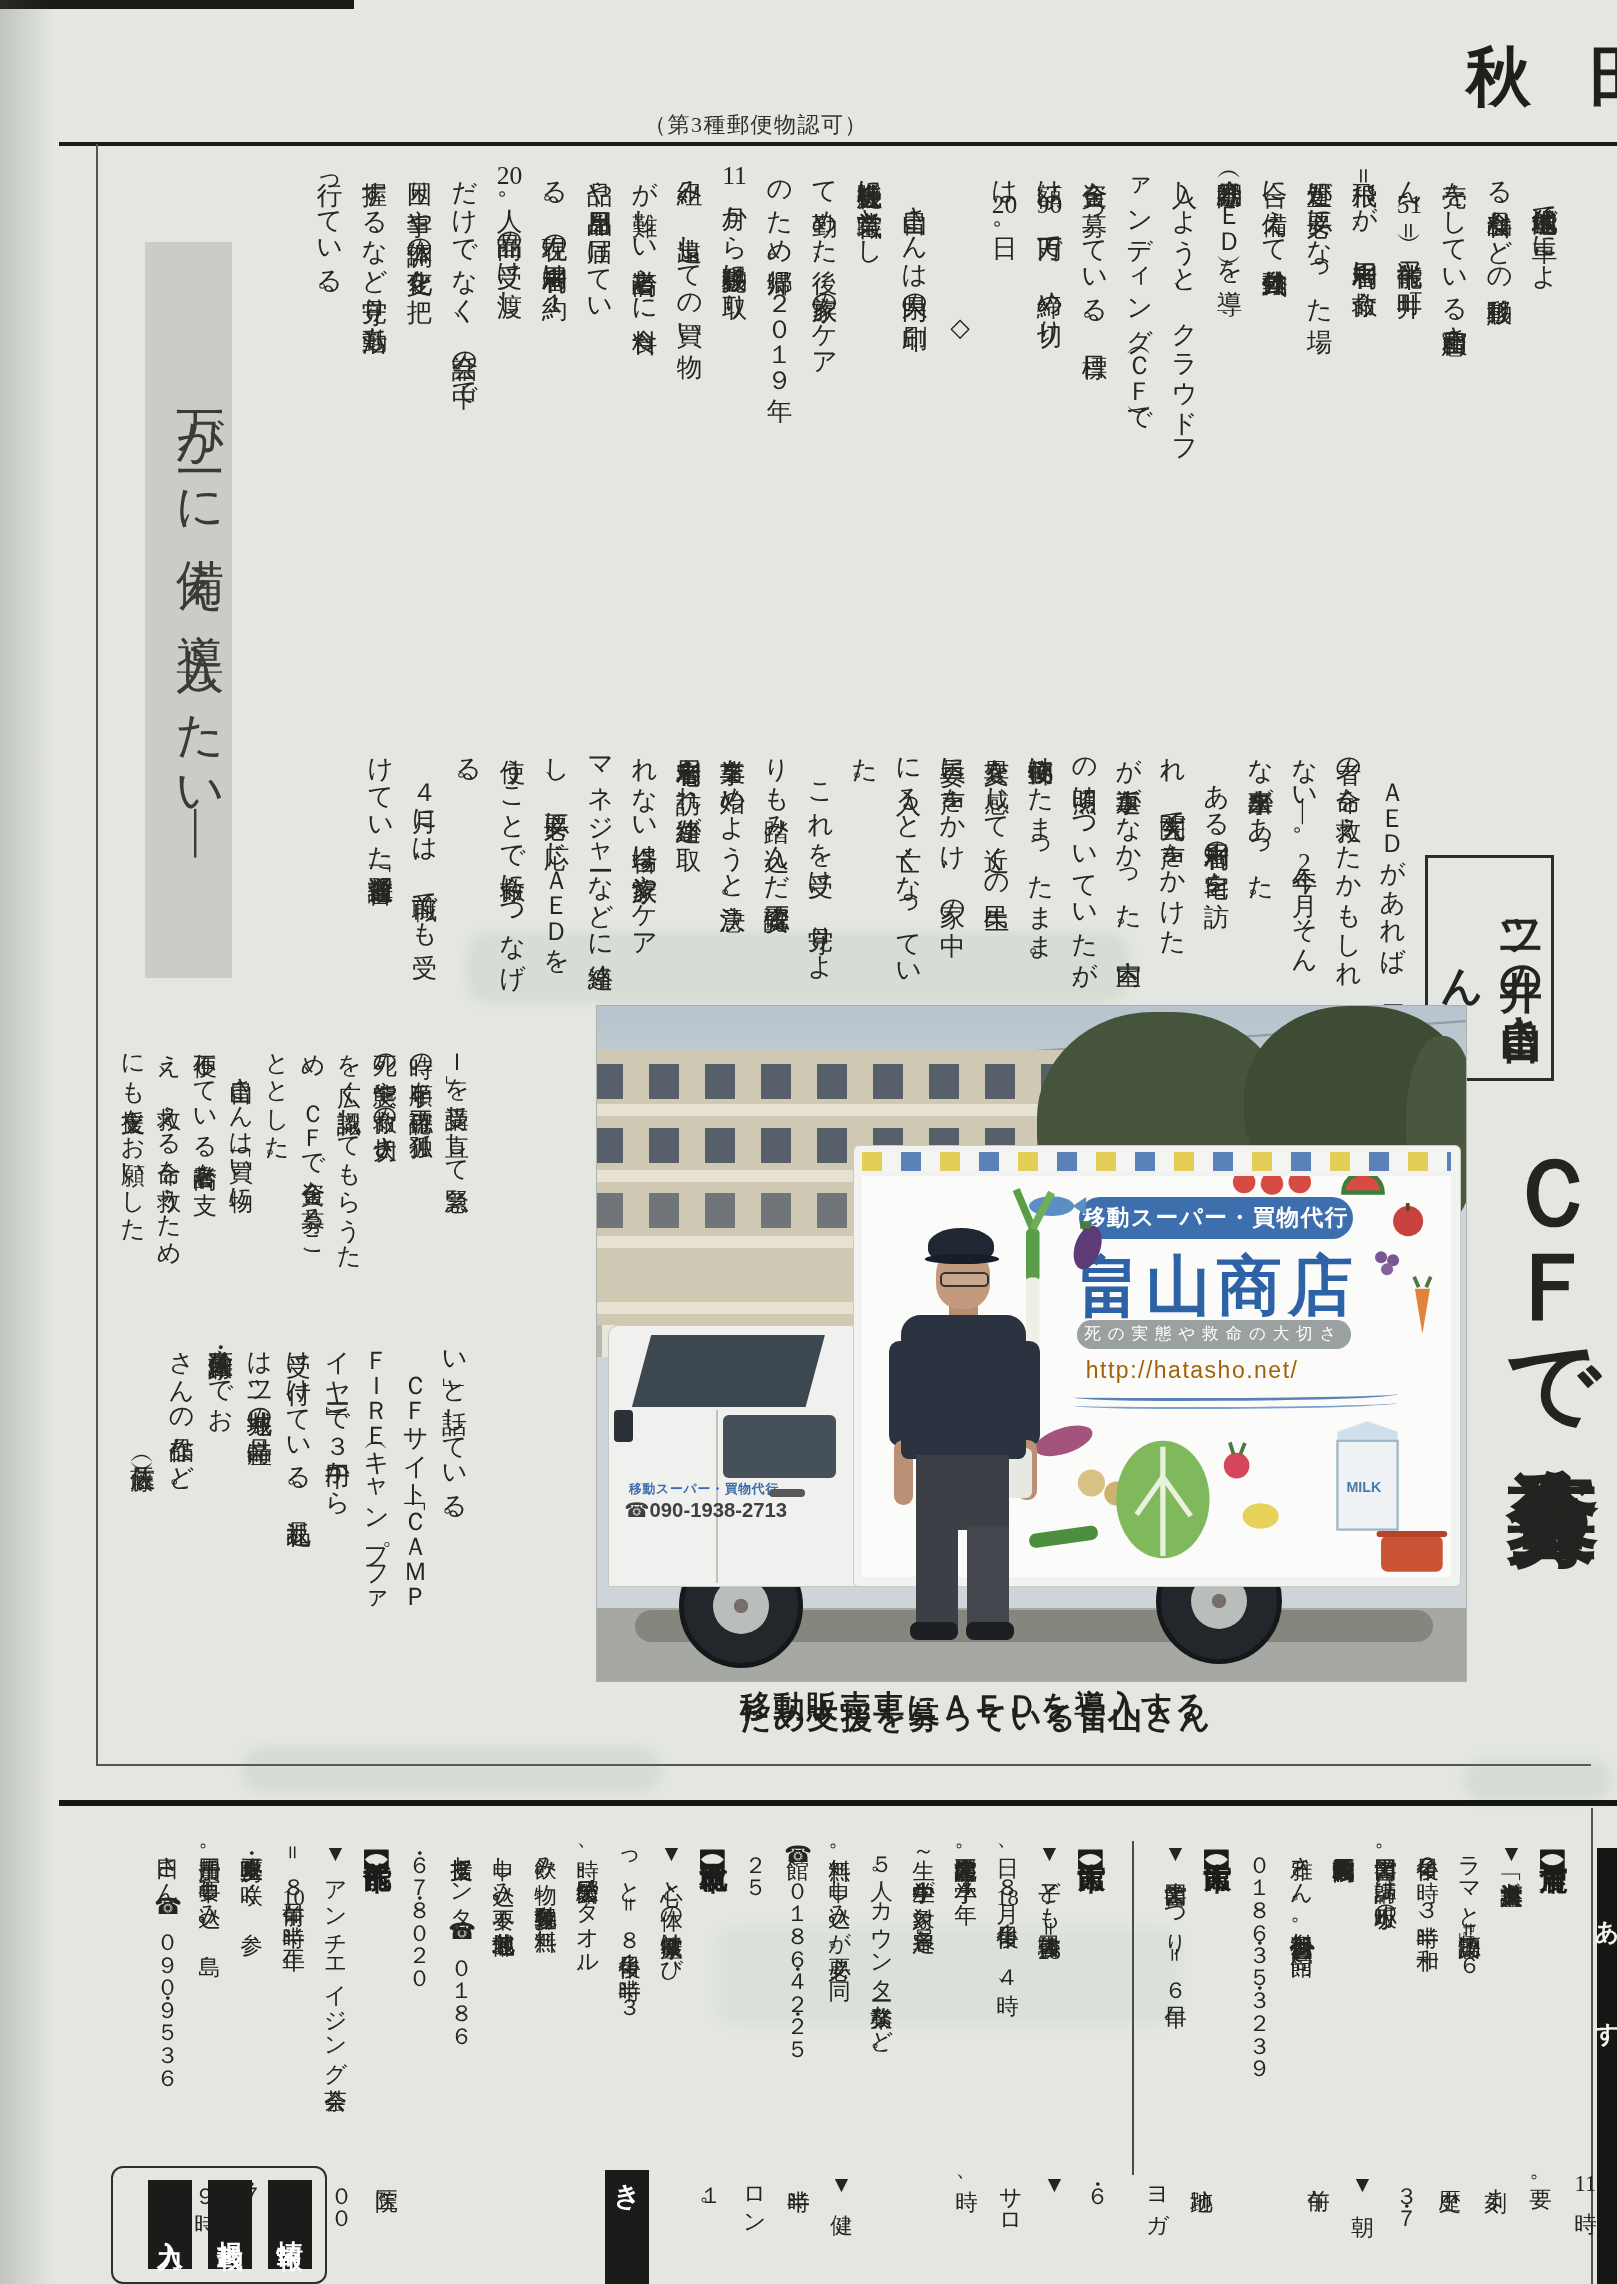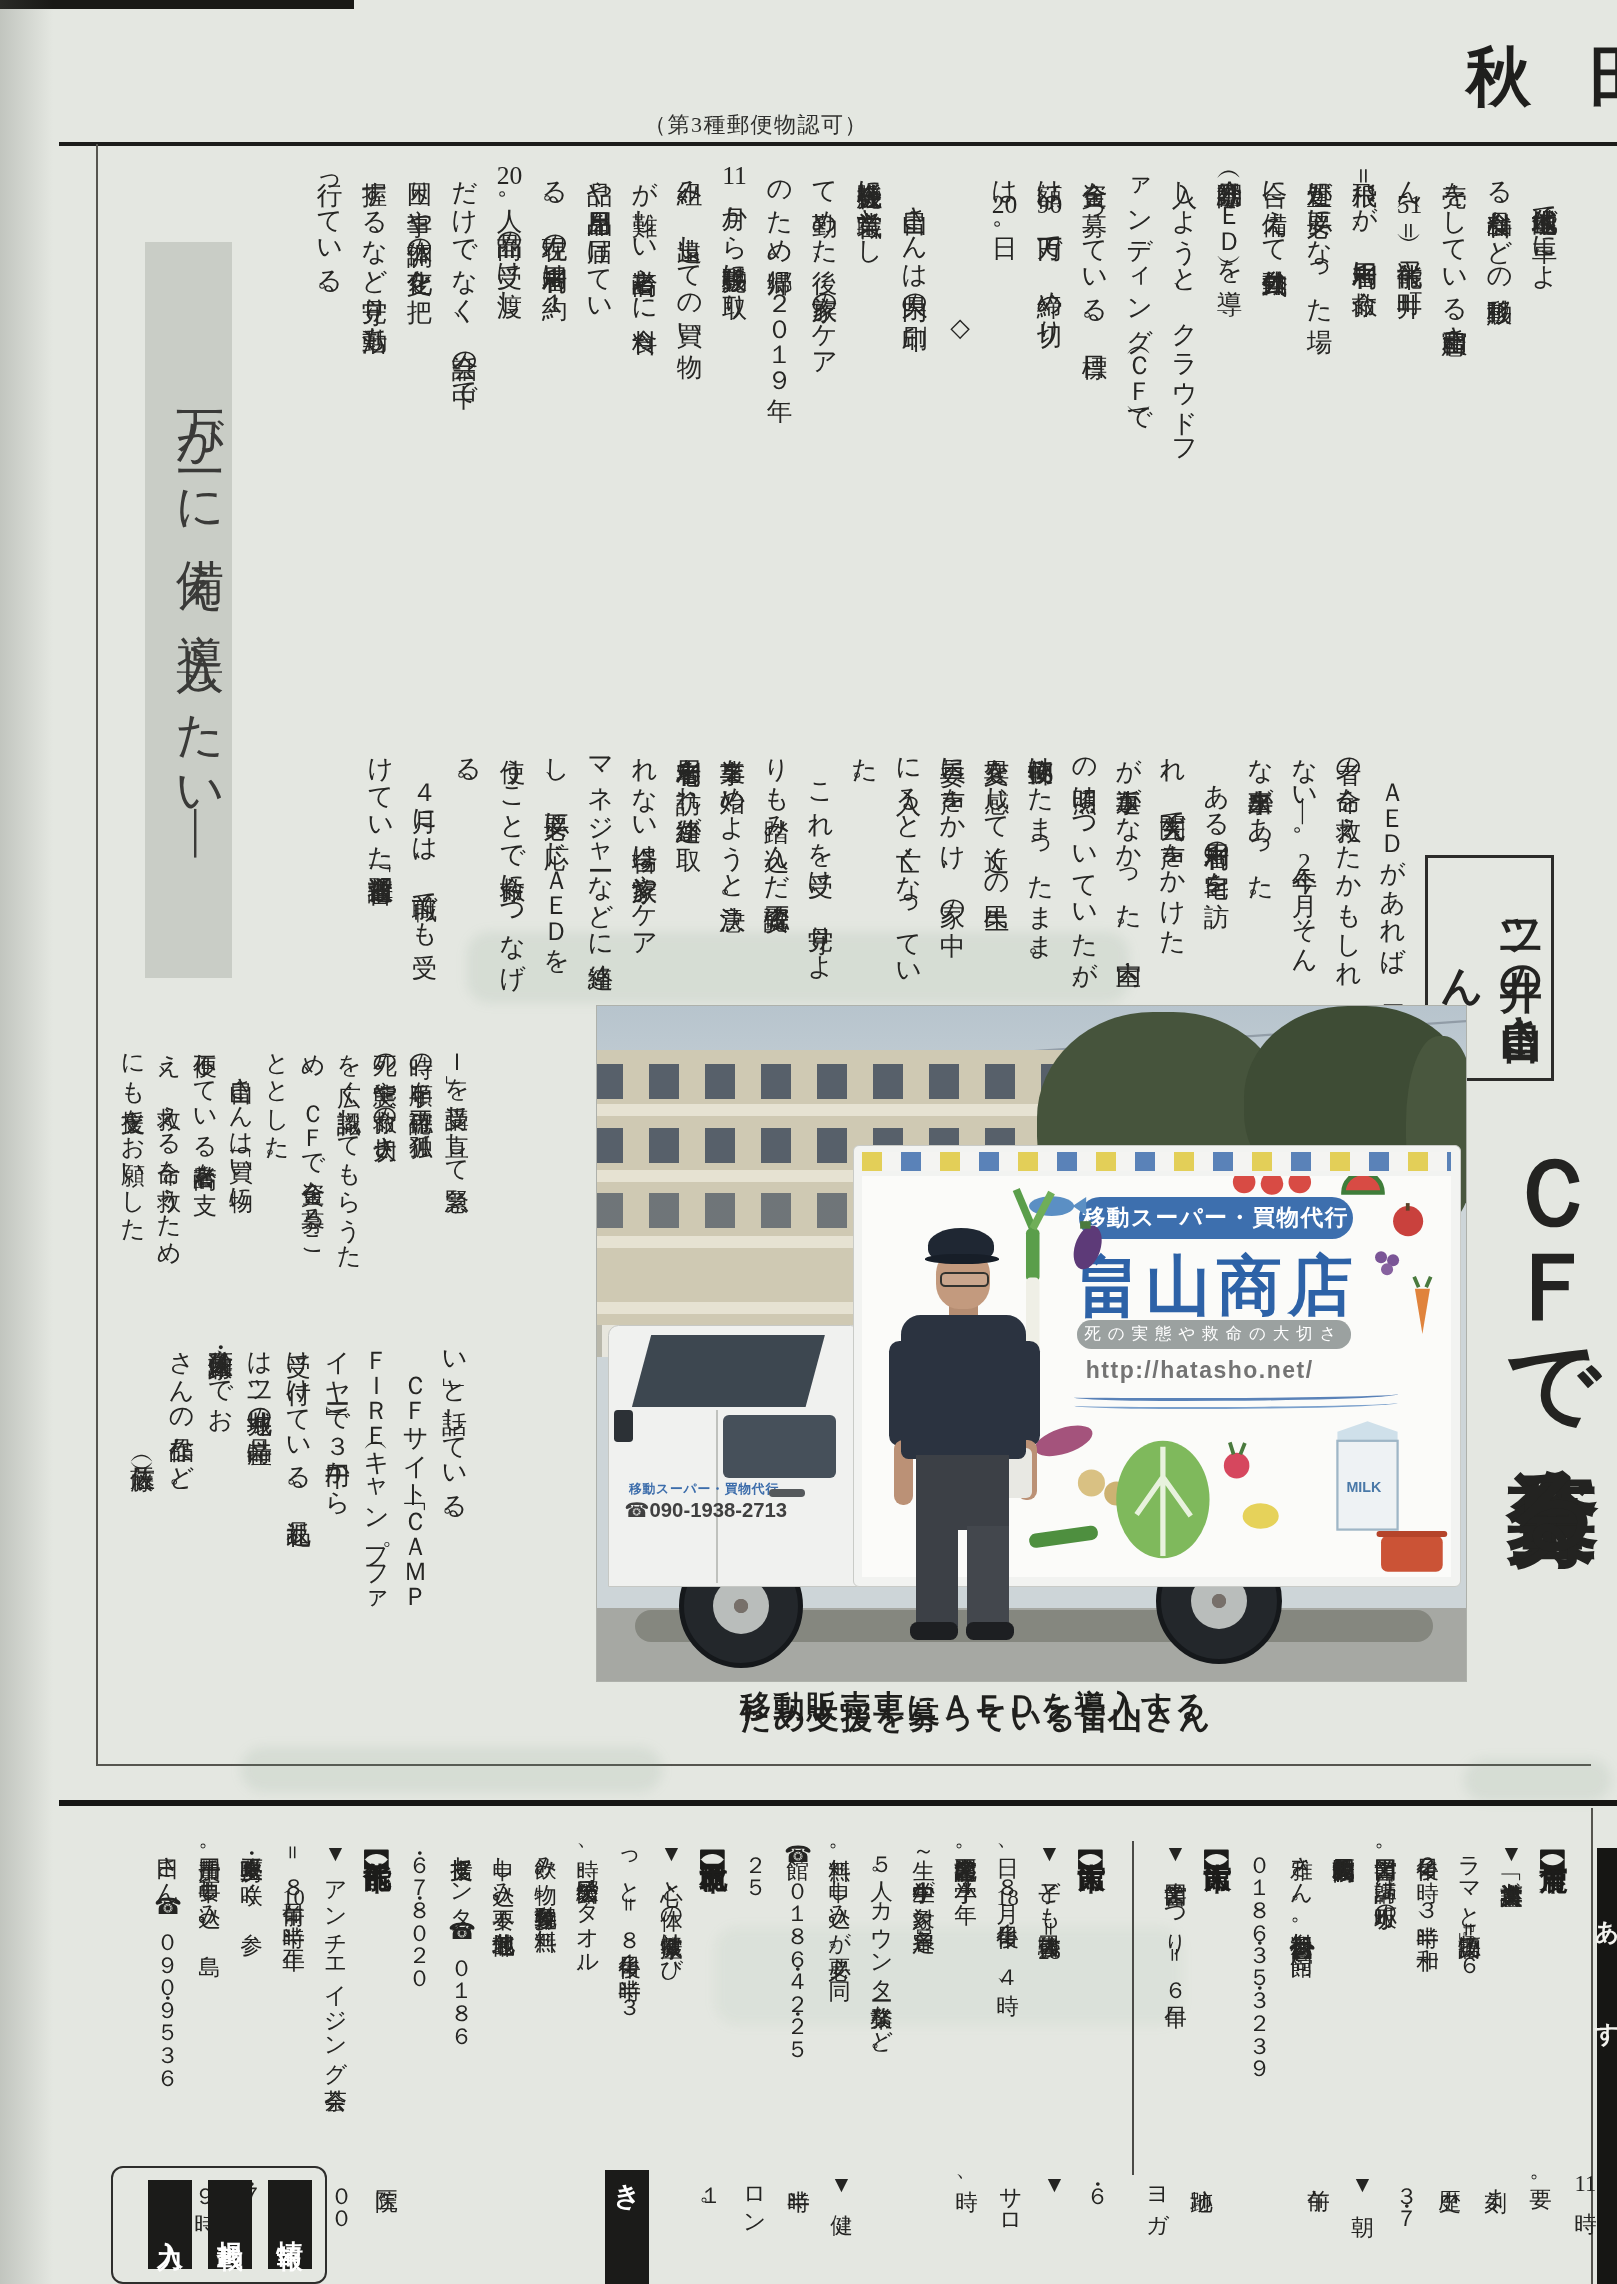--- a/index.html
+++ b/index.html
@@ -78,21 +78,21 @@
   .cargo{position:absolute;left:245px;top:3.8px;width:606px;height:440px;background:#f2f3f1;
          border:1.5px solid #c9cbc7;border-radius:6px;}
   .checker{position:absolute;left:7.5px;top:6px;width:589px;height:19.6px;
       background:repeating-linear-gradient(90deg,#e3cf58 0 19.6px,#f4f4f2 19.6px 39px,#5a82b8 39px 59px,#f4f4f2 59px 78px);}
   .panel{position:absolute;left:7.5px;top:30px;width:589px;height:401px;background:#fbfbf9;overflow:hidden;}
   .svc-badge{position:absolute;left:217px;top:21px;width:274px;height:42px;background:#3d6fae;border-radius:21px;
       color:#fff;font-size:22.6px;font-weight:700;display:flex;align-items:center;justify-content:center;letter-spacing:1.5px;}
   .shopname{position:absolute;left:213px;top:66px;font-size:65px;font-weight:700;color:#2d62a7;letter-spacing:6px;}
   .kana-pill{position:absolute;left:215px;top:144px;width:274px;height:29px;background:#9ba1a0;border-radius:14.3px;
       color:#fff;font-size:16.6px;letter-spacing:6.8px;display:flex;align-items:center;justify-content:center;}
-  .shop-url{position:absolute;left:224px;top:181px;font-size:23px;font-weight:700;color:#737373;letter-spacing:1.5px;}
+  .shop-url{position:absolute;left:224px;top:181px;font-size:23px;font-weight:400;color:#a16207;letter-spacing:1.5px;}
   .wave{position:absolute;left:212px;top:215px;width:324px;height:7.5px;border-bottom:3px solid #5a82b8;border-radius:0 0 80% 40%;}
   .wave2{top:224px;border-bottom:2.3px solid #7ba0cc;}
   .cab{position:absolute;left:0;top:184px;width:248px;height:260px;background:#f0f1ef;
        border:1.5px solid #c6c8c4;border-radius:10.5px 7.5px 0 0;}
   .windshield{position:absolute;left:22.6px;top:9px;width:193px;height:72px;background:#3d4750;
        clip-path:polygon(10% 0,100% 0,90% 100%,0 100%);}
   .sidewin{position:absolute;left:114px;top:89px;width:113px;height:63px;background:#46505a;border-radius:6px;}
   .mirror{position:absolute;left:4.5px;top:84px;width:19.6px;height:32px;background:#2c3136;border-radius:3.8px;}
   .doorline{position:absolute;left:107px;top:84px;width:1.5px;height:173px;background:#bfc1bd;}
   .door-svc{position:absolute;left:19.6px;top:155px;font-size:12.8px;color:#3c6dab;font-weight:700;letter-spacing:0.8px;}

